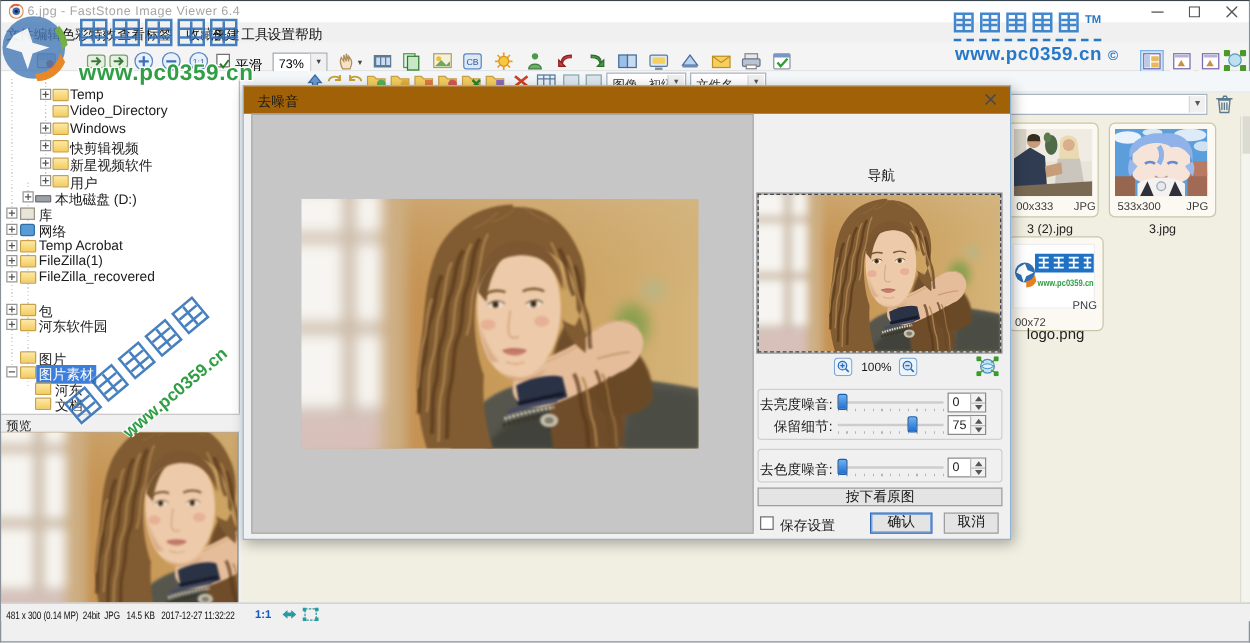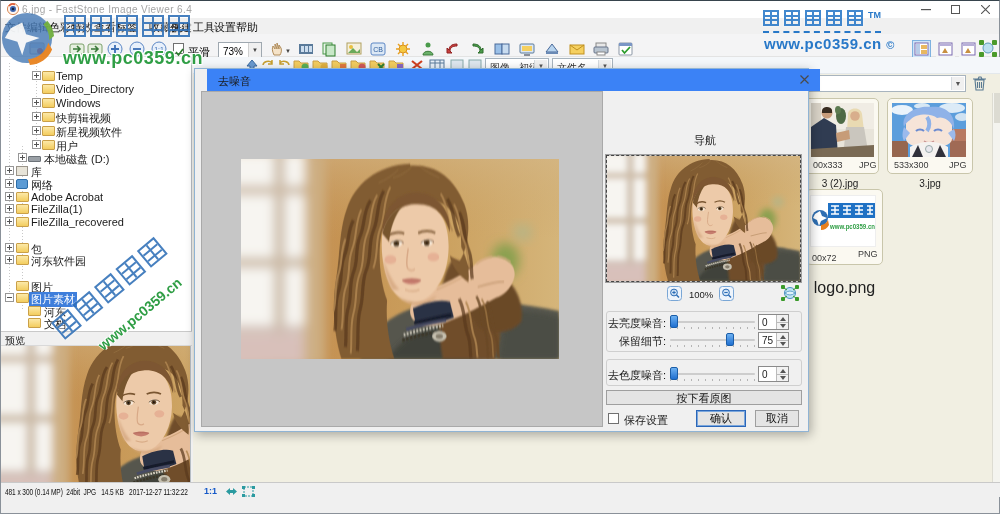--- a/index.html
+++ b/index.html
@@ -21,21 +21,21 @@
 #farea{left:192px;top:56px;width:808px;height:425px;background:#f1efe2}
 #bbar{position:absolute;left:0;top:0;width:808px;height:17px;background:#f4f7fa;border-bottom:1px solid #e3e8ec}
 .combo{position:absolute;background:#fff;border:1px solid #a8b4be;font-size:10px;color:#333}
 .combo .da{position:absolute;right:1px;top:1px;bottom:1px;width:13px;background:#f0f0f0;border-left:1px solid #d5dade;color:#555;font-size:6px;text-align:center;line-height:13px}
 .cell{position:absolute;background:#fbf9f1;border:1px solid #c9c6ab;border-radius:5px}
 .dim{position:absolute;font-size:9px;color:#3a3a3a}
 #st1{left:0;top:481px;width:1000px;height:15px;background:#f0f0f0;border-top:1px solid #c9c9c9;font-size:10px;color:#111}
 #st2{left:0;top:496px;width:1000px;height:17px;background:#f0f0f0;border-top:1px solid #d2d2d2;font-size:10px;color:#111}
 .vsep{position:absolute;top:2px;bottom:2px;width:1px;background:#cfcfcf}
 #dlg{left:193px;top:67px;width:615px;height:364px;background:#f0f0f0;border:1px solid #8fb3d4;box-shadow:2px 3px 10px rgba(0,0,0,.3);font-size:11px;color:#1a1a1a}
-#dlgtitle{left:12px;top:0;width:100%;height:22px;background:#3b82f6}
+#dlgtitle{left:0;top:0;width:100%;height:22px;background:#a16207}
 #dpv{left:6px;top:22px;width:402px;height:336px;background:#c6c6c6;border:1px solid #a9a9a9}
 .grp{position:absolute;border:1px solid #cfcfcf;border-radius:3px}
 .slab{position:absolute;font-size:11px;color:#1a1a1a;text-align:right}
 .track{position:absolute;height:2px;background:#cdcdcd;border-radius:1px}
 .ticks{position:absolute;height:2px;background:repeating-linear-gradient(90deg,#b5b5b5 0 1px,transparent 1px 7px)}
 .thumbh{position:absolute;width:8px;height:13px;background:linear-gradient(#6db1f2,#1f6fd0);border:1px solid #1a5da8;border-radius:2px}
 .spin{position:absolute;width:31px;height:16px;background:#fff;border:1px solid #8a8a8a;font-size:10px}
 .spin .v{position:absolute;left:3px;top:2px}
 .spin .ar{position:absolute;right:0;top:0;bottom:0;width:12px;border-left:1px solid #bbb;background:#f2f2f2;font-size:6px;color:#444;text-align:center}
 .btn{position:absolute;background:#e4e4e4;border:1px solid #9f9f9f;text-align:center;font-size:11px;color:#111}
@@ -445,24 +445,24 @@
 <circle cx="9" cy="22" r="8" fill="#2f6fb3"></circle>
 <path d="M4 18 L9 15 L11 20 L16 22 L10 25 L8 30 L6 24 L2 22 Z" fill="#fff"></path>
 <path d="M10 29 A9 9 0 0 0 17 24 L18 29 A9 9 0 0 1 10 34 Z" fill="#e87f1e"></path>
 <text x="19" y="33" font-size="7.5" font-weight="bold" fill="#2f9e45" font-family="Liberation Sans" textLength="45" lengthAdjust="spacingAndGlyphs">www.pc0359.cn</text>
 </svg></div>
       <span class="dim" style="left:812px;top:159px">00x333</span>
       <span class="dim" style="left:858px;top:159px">JPG</span>
       <span class="dim" style="left:893px;top:159px">533x300</span>
       <span class="dim" style="left:948px;top:159px">JPG</span>
       <span class="dim" style="left:811px;top:252px">00x72</span>
-      <span class="dim" style="left:857px;top:248px">PNG</span>
+      <span class="dim" style="left:857px;top:238px">PNG</span>
       <span style="position:absolute;left:806px;top:177px;width:66px;text-align:center;font-size:10px;color:#222">3 (2).jpg</span>
       <span style="position:absolute;left:886px;top:177px;width:86px;text-align:center;font-size:10px;color:#222">3.jpg</span>
-      <span style="position:absolute;left:805px;top:278px;width:77px;text-align:center;font-size:16px;color:#222">logo.png</span>
+      <span style="position:absolute;left:805px;top:259px;width:77px;text-align:center;font-size:12px;color:#222">logo.png</span>
     </div>
  <div id="tree" class="abs">
       <div style="position:absolute;left:8px;top:6px;width:1px;height:240px;background:repeating-linear-gradient(#c8c8c8 0 1px,transparent 1px 3px)"></div>
       <div style="position:absolute;left:21px;top:89px;width:1px;height:165px;background:repeating-linear-gradient(#c8c8c8 0 1px,transparent 1px 3px)"></div>
       <div style="position:absolute;left:35px;top:0px;width:1px;height:90px;background:repeating-linear-gradient(#c8c8c8 0 1px,transparent 1px 3px)"></div>
       <div class="trow" style="left:0;top:13px;width:190px">
         <span class="exp plus" style="left:31px"></span>
         <span class="fold" style="left:41px"></span>
         <span class="tlabel" style="left:55px">Temp</span>
       </div>
@@ -501,21 +501,21 @@
         <span class="tlabel" style="left:30px">库</span>
       </div>
       <div class="trow" style="left:0;top:121px;width:190px">
         <span class="exp plus" style="left:4px"></span>
         <span style="position:absolute;left:15px;top:1px;width:12px;height:10px;background:#5b9bd5;border:1px solid #2d6da8;border-radius:2px"></span>
         <span class="tlabel" style="left:30px">网络</span>
       </div>
       <div class="trow" style="left:0;top:134px;width:190px">
         <span class="exp plus" style="left:4px"></span>
         <span class="fold" style="left:15px"></span>
-        <span class="tlabel" style="left:30px">Adobe Acrobat</span>
+        <span class="tlabel" style="left:30px">Temp Acrobat</span>
       </div>
       <div class="trow" style="left:0;top:146px;width:190px">
         <span class="exp plus" style="left:4px"></span>
         <span class="fold" style="left:15px"></span>
         <span class="tlabel" style="left:30px">FileZilla(1)</span>
       </div>
       <div class="trow" style="left:0;top:159px;width:190px">
         <span class="exp plus" style="left:4px"></span>
         <span class="fold" style="left:15px"></span>
         <span class="tlabel" style="left:30px">FileZilla_recovered</span>

